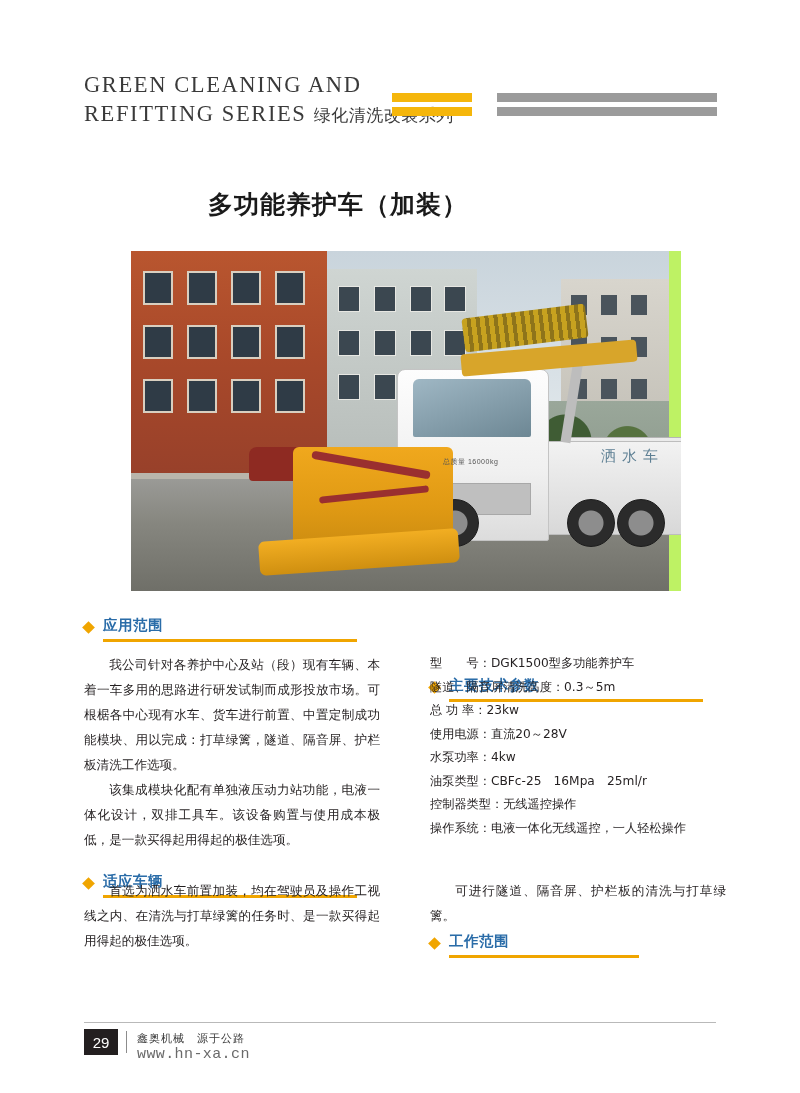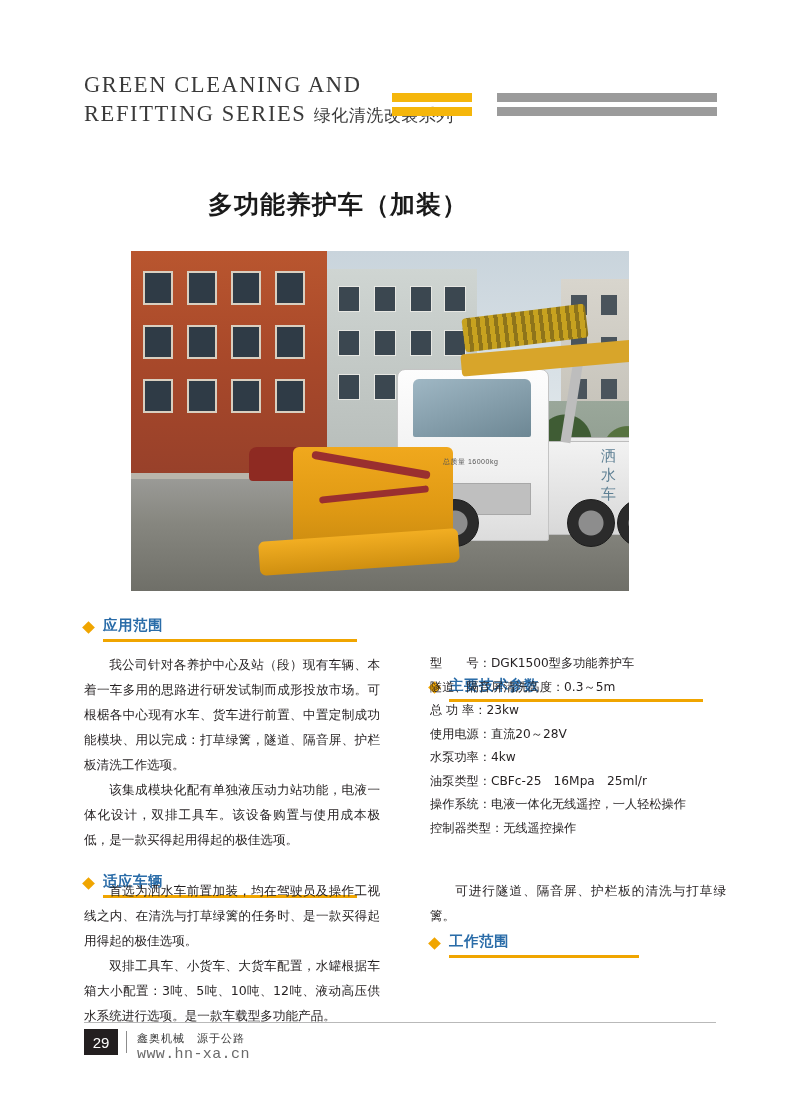--- a/index.html
+++ b/index.html
@@ -85,21 +85,21 @@
     font-size: 25px;
     letter-spacing: 1px;
     color: #1a1a1a;
   }
 
   
   .photo {
     position: absolute;
     left: 131px;
     top: 251px;
-    width: 498px;
+    width: 550px;
     height: 340px;
     overflow: hidden;
     background: #bef264;
   }
   .ph-sky {
     position: absolute; left: 0; top: 0; width: 538px; height: 170px;
     background: linear-gradient(#c9d4dc, #dfe6ea);
   }
   .ph-bldg-left {
     position: absolute; left: 0; top: 0; width: 196px; height: 230px;
@@ -403,37 +403,36 @@
   <p class="para">该集成模块化配有单独液压动力站功能，电液一体化设计，双排工具车。该设备购置与使用成本极低，是一款买得起用得起的极佳选项。</p>
 </div>
 
 <div class="col-left sec-head" id="sec-vehicle">
   <span class="diamond"></span>
   <span class="sec-title">适应车辆</span>
   <span class="rule"></span>
 </div>
 <div id="veh-body">
   <p class="para">首选为洒水车前置加装，均在驾驶员及操作工视线之内、在清洗与打草绿篱的任务时、是一款买得起用得起的极佳选项。</p>
-  <p class="para">双排工具车、小货车、大货车配置，水罐根据车箱大小配置：3吨、5吨、10吨、12吨、液动高压供水系统进行选项。是一款车载型多功能产品。</p>
 </div>
 
 <div class="col-right sec-head" id="sec-spec">
   <span class="diamond"></span>
   <span class="sec-title">主要技术参数</span>
   <span class="rule"></span>
 </div>
 <ul class="spec-list" id="spec-body">
   <li>型　　号：DGK1500型多功能养护车</li>
   <li>隧道、隔音屏清洗高度：0.3～5m</li>
   <li>总 功 率：23kw</li>
   <li>使用电源：直流20～28V</li>
   <li>水泵功率：4kw</li>
   <li>油泵类型：CBFc-25　16Mpa　25ml/r</li>
+  <li>控制器类型：无线遥控操作</li>
   <li>操作系统：电液一体化无线遥控，一人轻松操作</li>
-  <li>控制器类型：无线遥控操作</li>
 </ul>
 
 <div class="col-right sec-head" id="sec-work">
   <span class="diamond"></span>
   <span class="sec-title">工作范围</span>
   <span class="rule short"></span>
 </div>
 <div id="work-body">
   <p class="para">可进行隧道、隔音屏、护栏板的清洗与打草绿篱。</p>
 </div>

